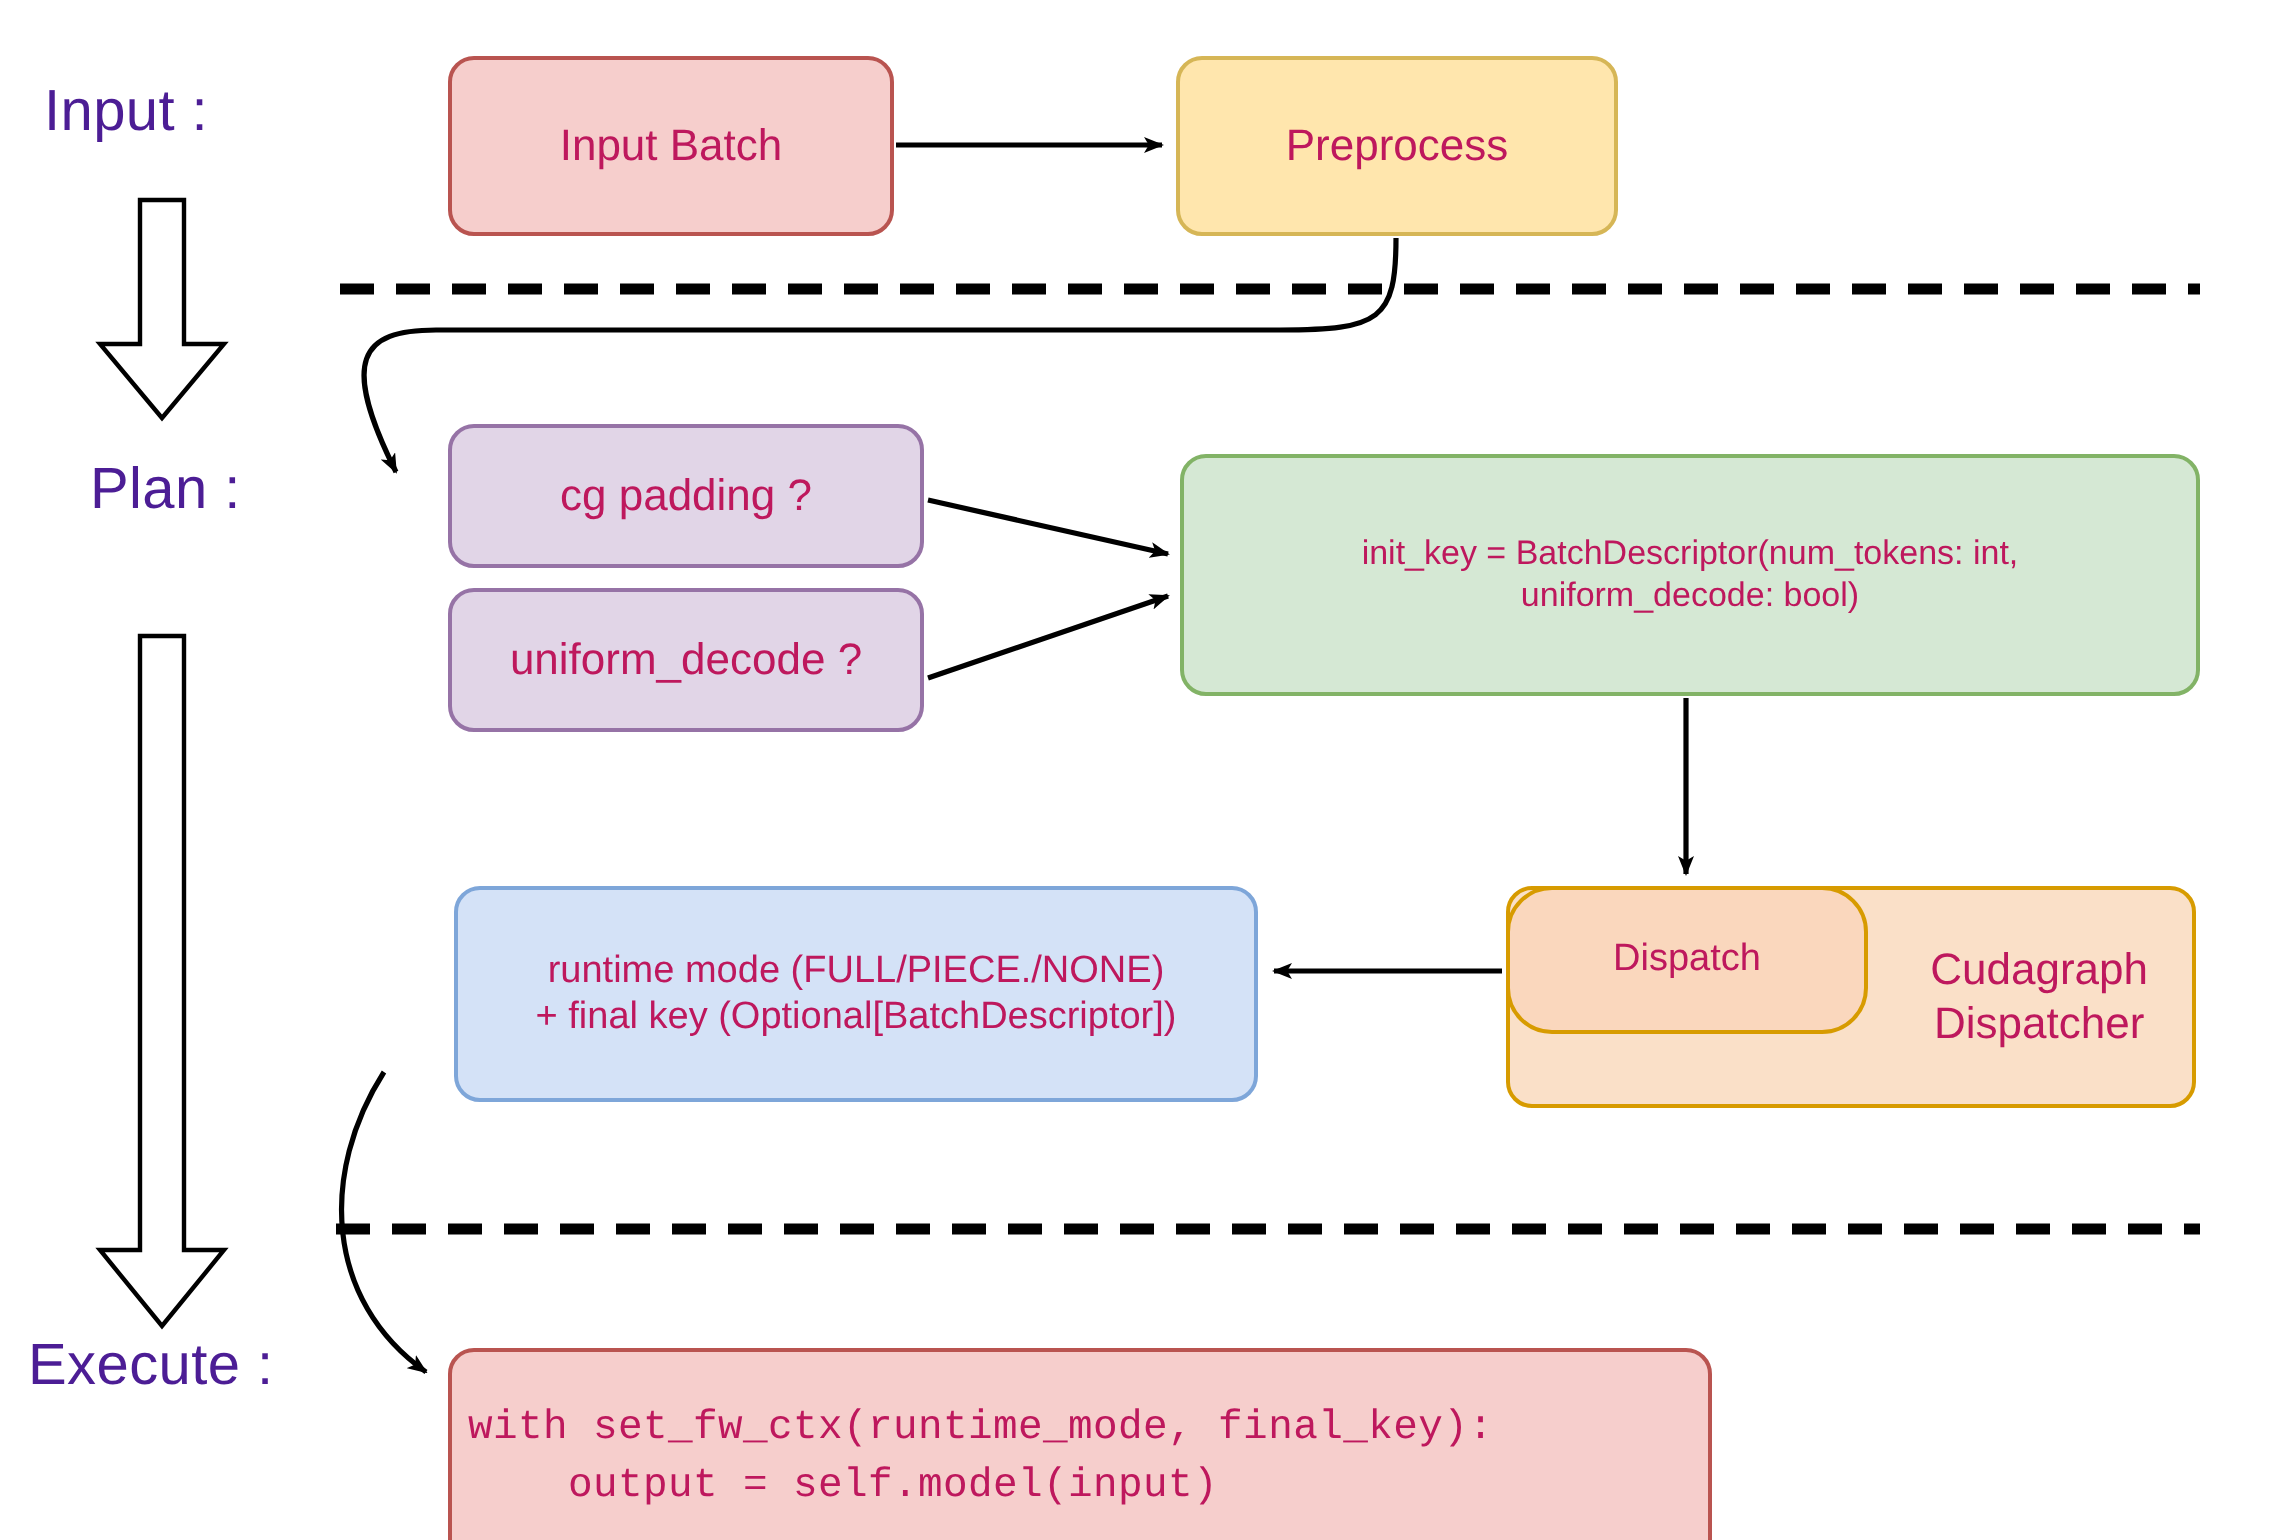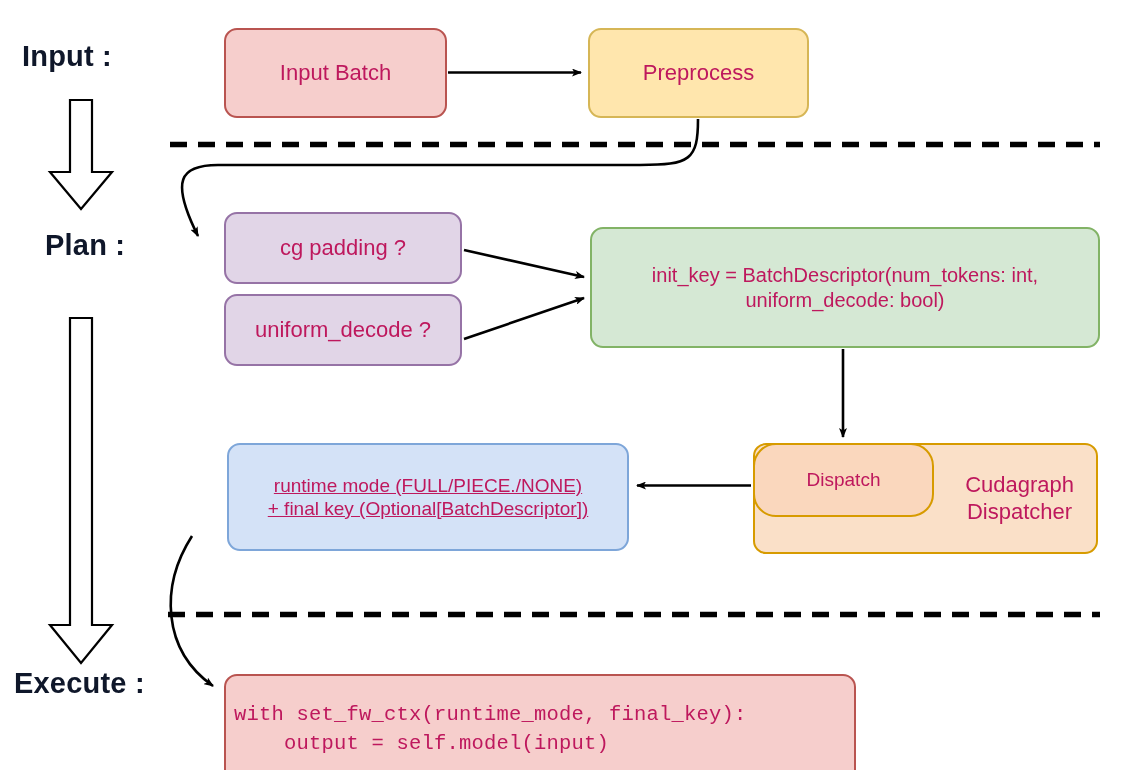--- a/index.html
+++ b/index.html
@@ -33,45 +33,45 @@
     justify-content: center;
     text-align: center;
     border-radius: 13px;
     border-style: solid;
     border-width: 2px;
     line-height: 1.22;
     color: #be185d;
   }
   .stage-label {
     position: absolute;
-    font-weight: bold;
-    color: #0f172a;
+    font-weight: normal;
+    color: #4c1d95;
     white-space: nowrap;
     letter-spacing: 0.2px;
   }
 
   
   .theme-red    { background: #f6cecc; border-color: #b95450; }
   .theme-yellow { background: #ffe6ad; border-color: #d6b656; }
   .theme-purple { background: #e1d5e7; border-color: #9673a6; }
   .theme-green  { background: #d5e8d4; border-color: #82b366; }
   .theme-orange-outer { background: #fae0c8; border-color: #d79b00; }
   .theme-orange-inner { background: #fad7bd; border-color: #d79b00; }
   .theme-blue   { background: #d4e2f7; border-color: #7ea6d9; }
 
   
   #node-input-batch  { left: 224px; top: 28px;  width: 223px; height: 90px;  font-size: 22px; }
   #node-preprocess   { left: 588px; top: 28px;  width: 221px; height: 90px;  font-size: 22px; }
   #node-cg-padding   { left: 224px; top: 212px; width: 238px; height: 72px;  font-size: 22px; }
   #node-uniform-dec  { left: 224px; top: 294px; width: 238px; height: 72px;  font-size: 22px; }
-  #node-init-key     { left: 590px; top: 227px; width: 510px; height: 121px; font-size: 20px; padding: 0 14px; }
+  #node-init-key     { left: 590px; top: 227px; width: 510px; height: 121px; font-size: 17px; padding: 0 14px; }
   #node-dispatcher   { left: 753px; top: 443px; width: 345px; height: 111px; font-size: 22px;
                        align-items: center; justify-content: flex-end; padding-right: 22px; }
   #node-dispatch     { left: 753px; top: 443px; width: 181px; height: 74px;  font-size: 19px; border-radius: 23px; }
-  #node-runtime-mode { left: 227px; top: 443px; width: 402px; height: 108px; font-size: 19px; text-decoration: underline; }
+  #node-runtime-mode { left: 227px; top: 443px; width: 402px; height: 108px; font-size: 19px; }
   #node-code         { left: 224px; top: 674px; width: 632px; height: 110px;
                        font-family: "Liberation Mono", monospace;
                        font-size: 20.5px; letter-spacing: 0.2px;
                        justify-content: flex-start; align-items: center;
                        padding-left: 8px; text-align: left; }
   #node-code .code-lines { white-space: pre; line-height: 1.42; }
 
   
   #label-input   { left: 22px; top: 40px;  font-size: 29px; }
   #label-plan    { left: 45px; top: 229px; font-size: 29px; }

